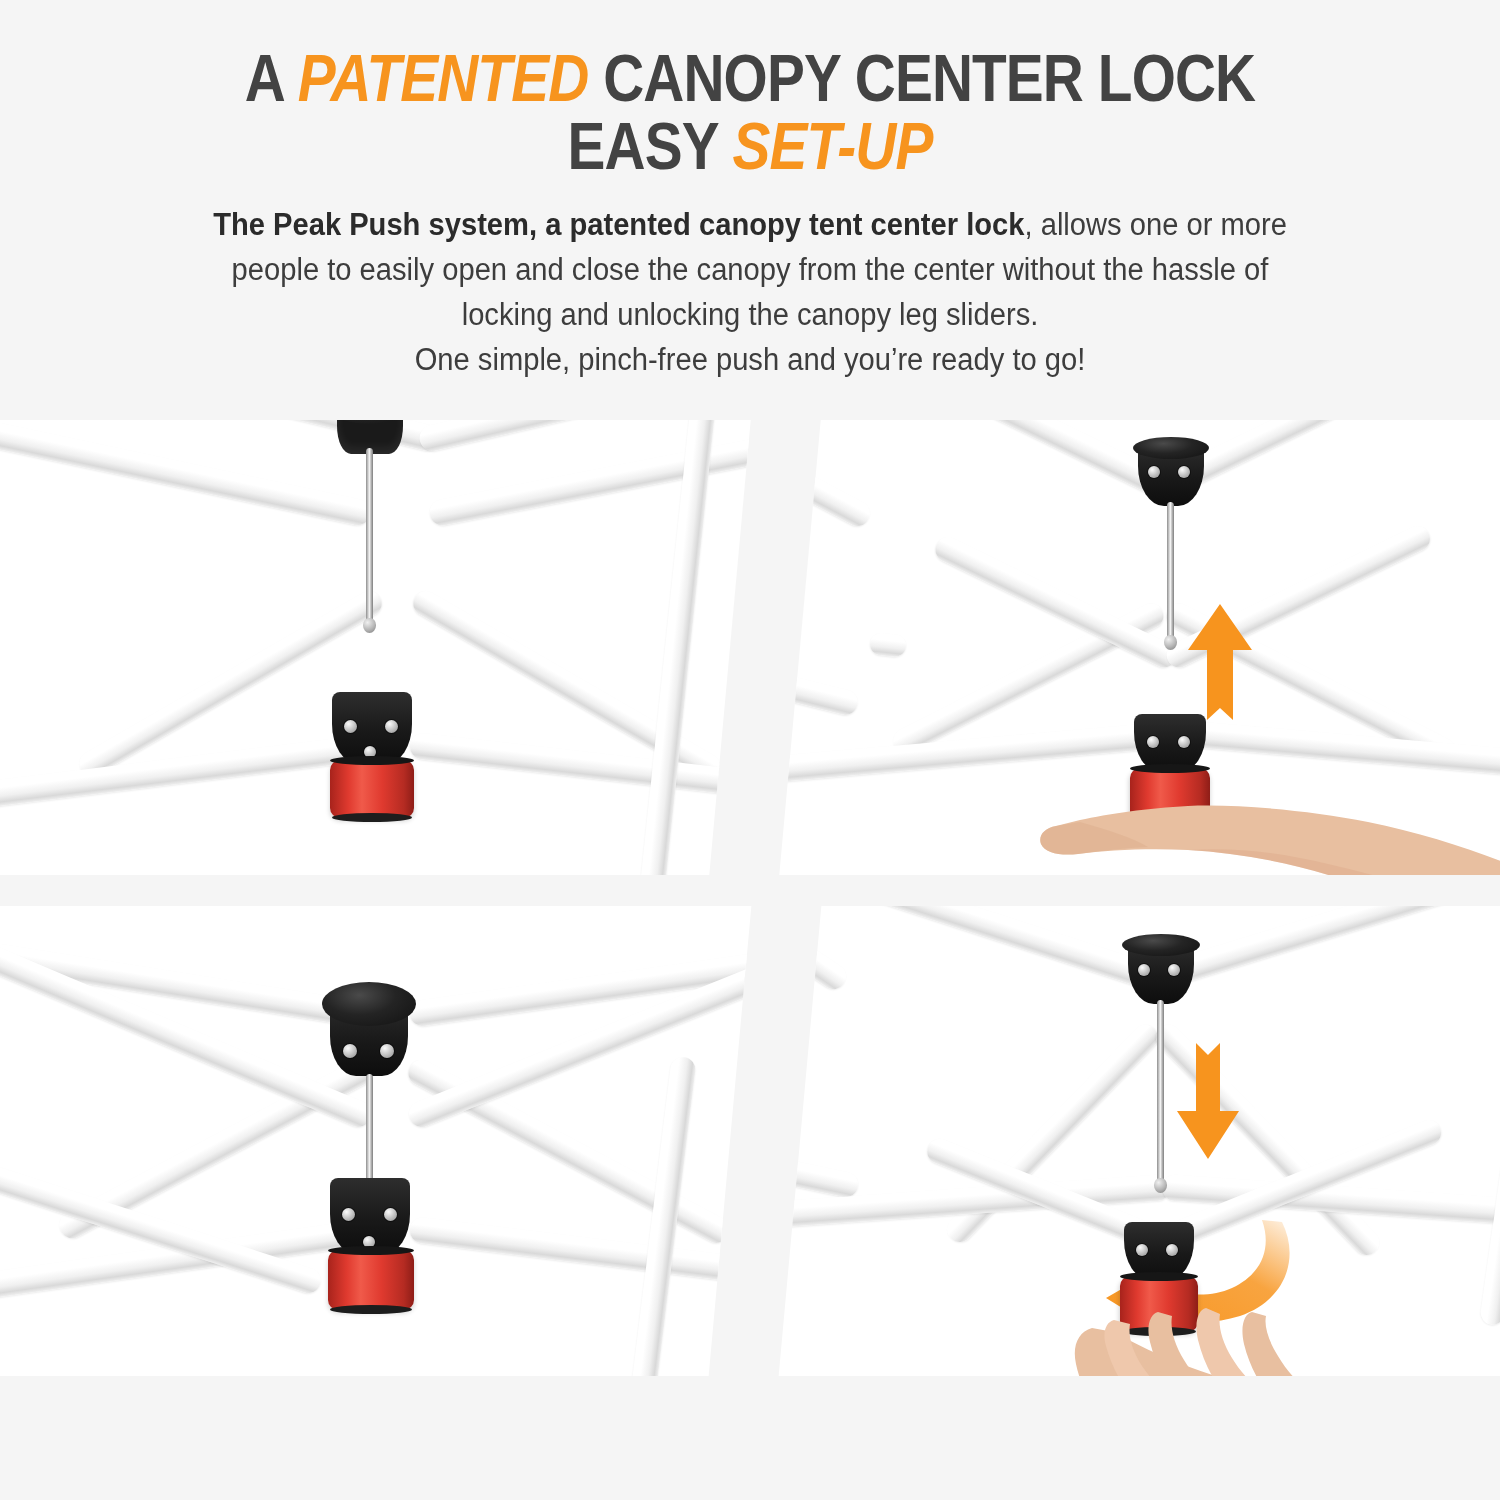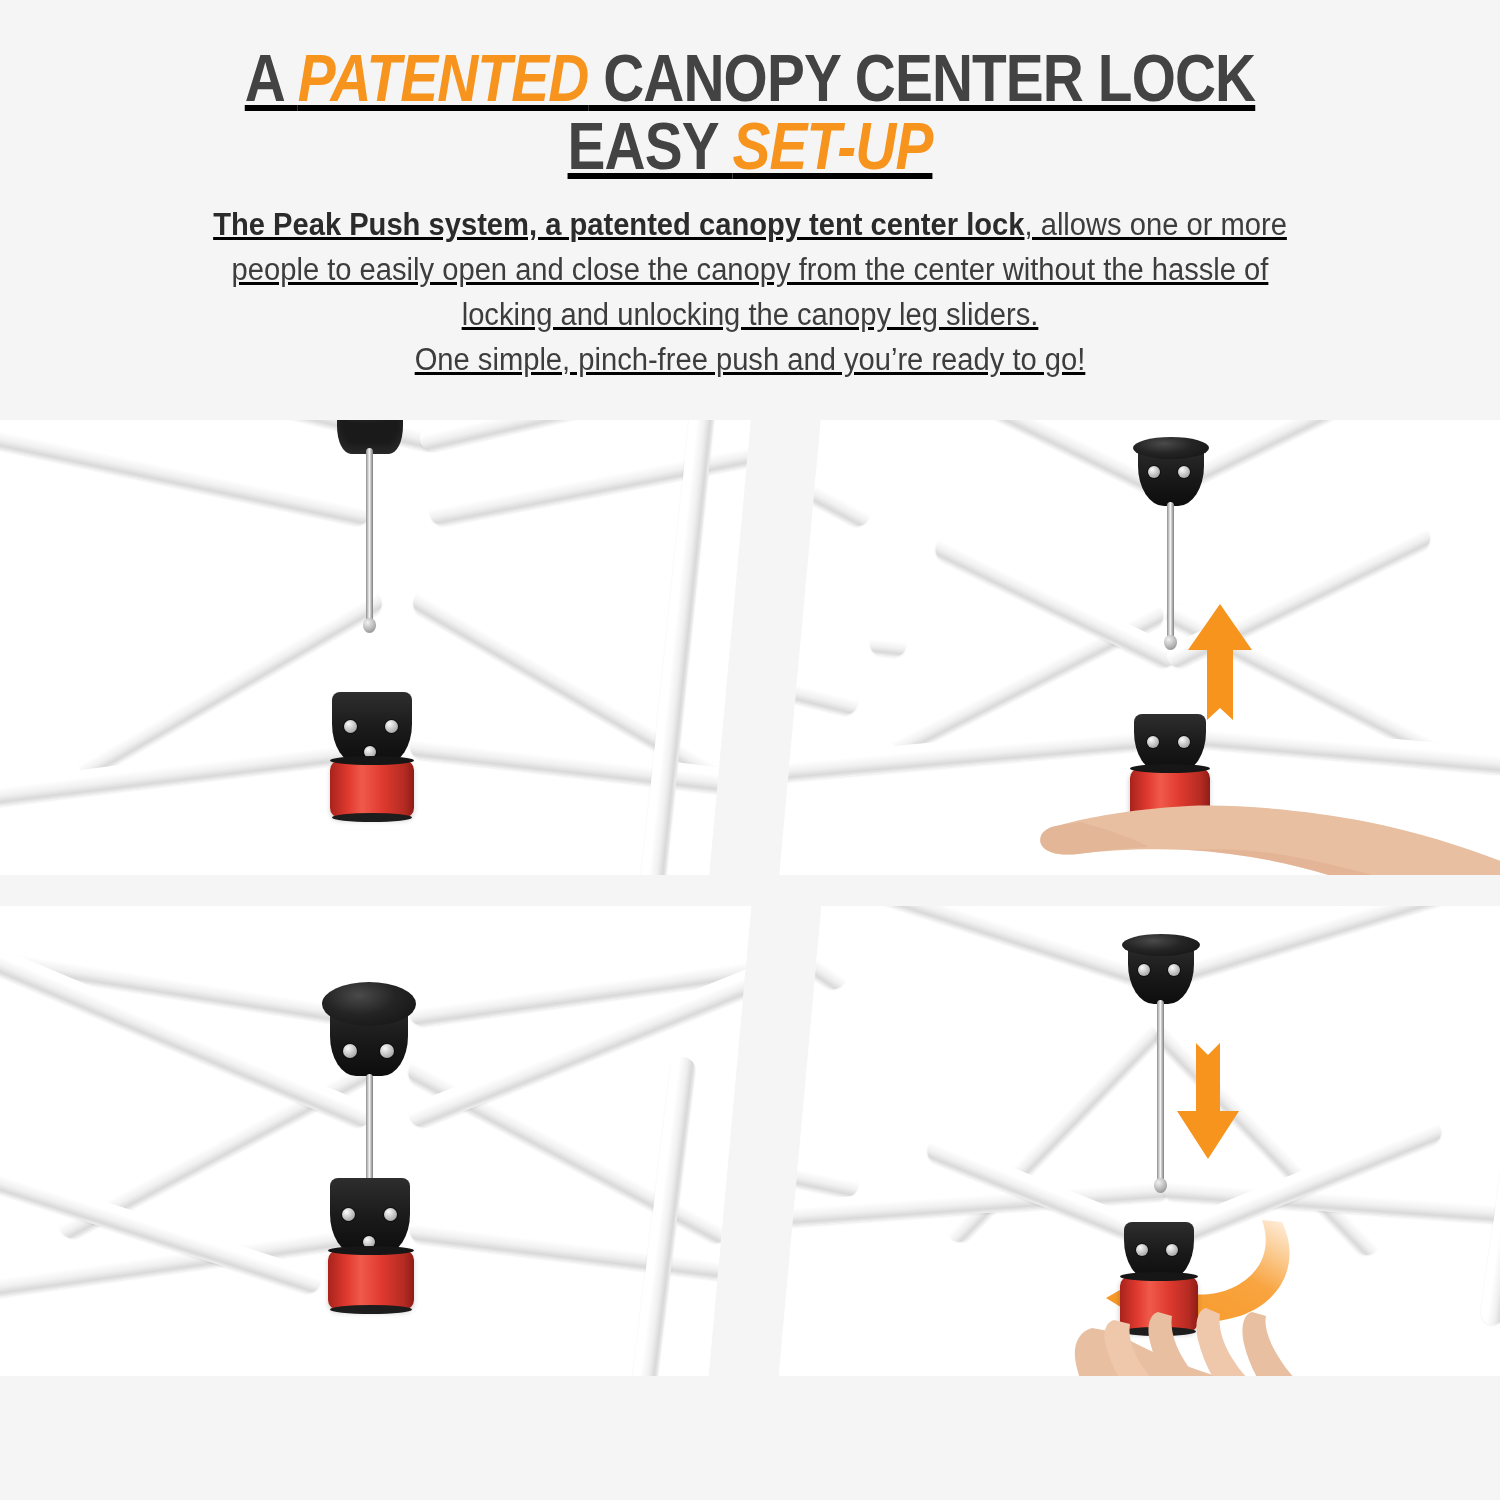--- a/index.html
+++ b/index.html
@@ -2,21 +2,21 @@
 <html><head>
 <meta charset="utf-8">
 <style>
   * { margin:0; padding:0; box-sizing:border-box; }
   html,body { width:1500px; height:1500px; }
   body {
     background:#f5f5f5;
     font-family:"Liberation Sans", sans-serif;
     overflow:hidden;
   }
-  .page { position:relative; width:1500px; height:1280px;text-decoration:underline; }
+  .page { position:relative; width:1500px; height:1280px; }
 
   
   .header { padding-top:44px; text-align:center; }
   .headline {
     font-family:"Liberation Sans", sans-serif;
     font-weight:bold;
     font-style:italic;
     font-size:66px;
     line-height:68px;
     letter-spacing:-1px;

